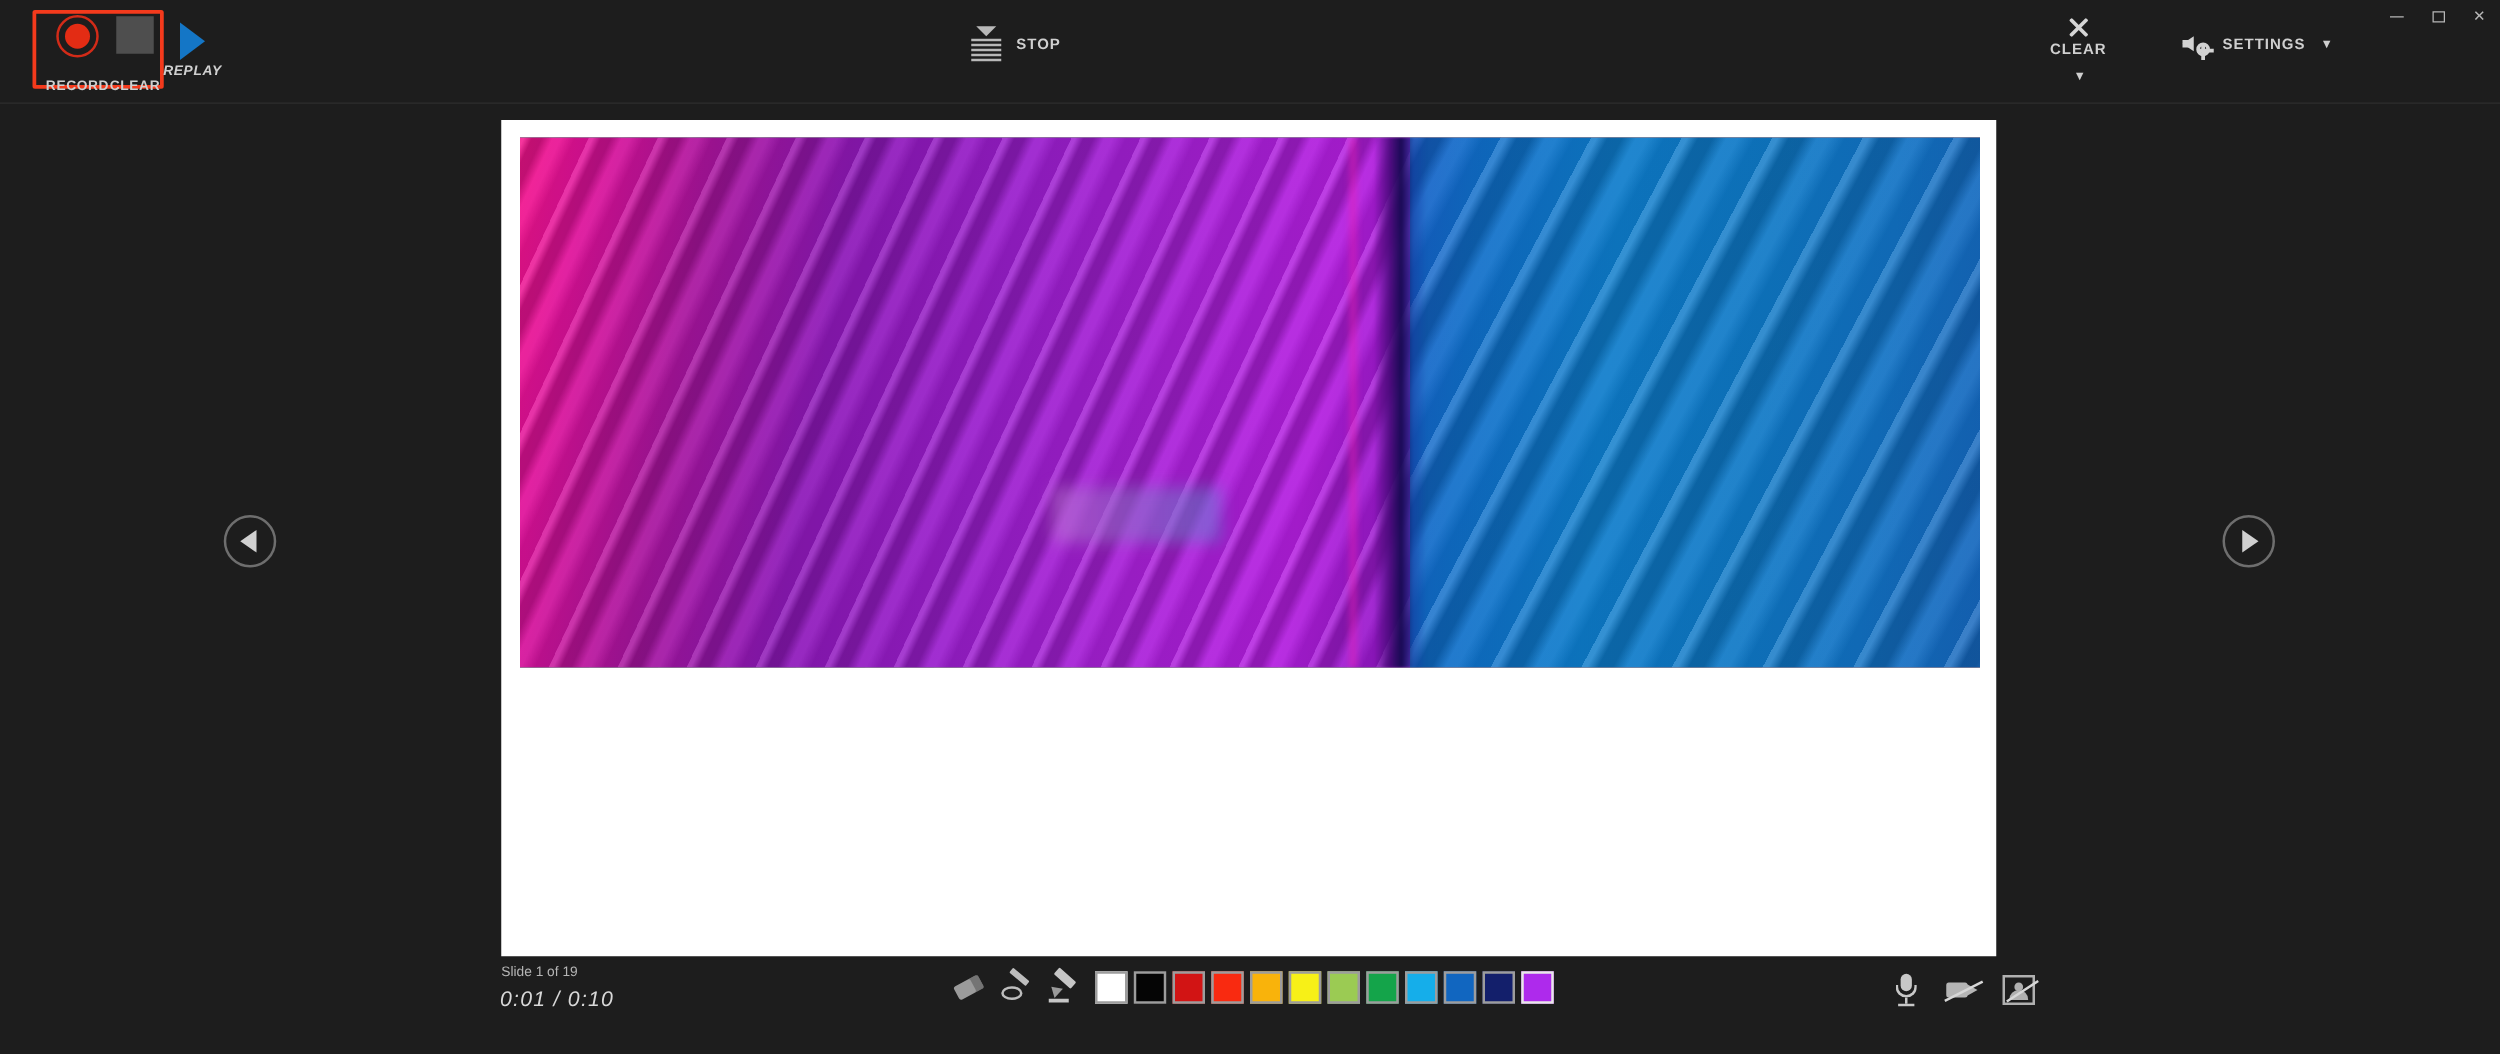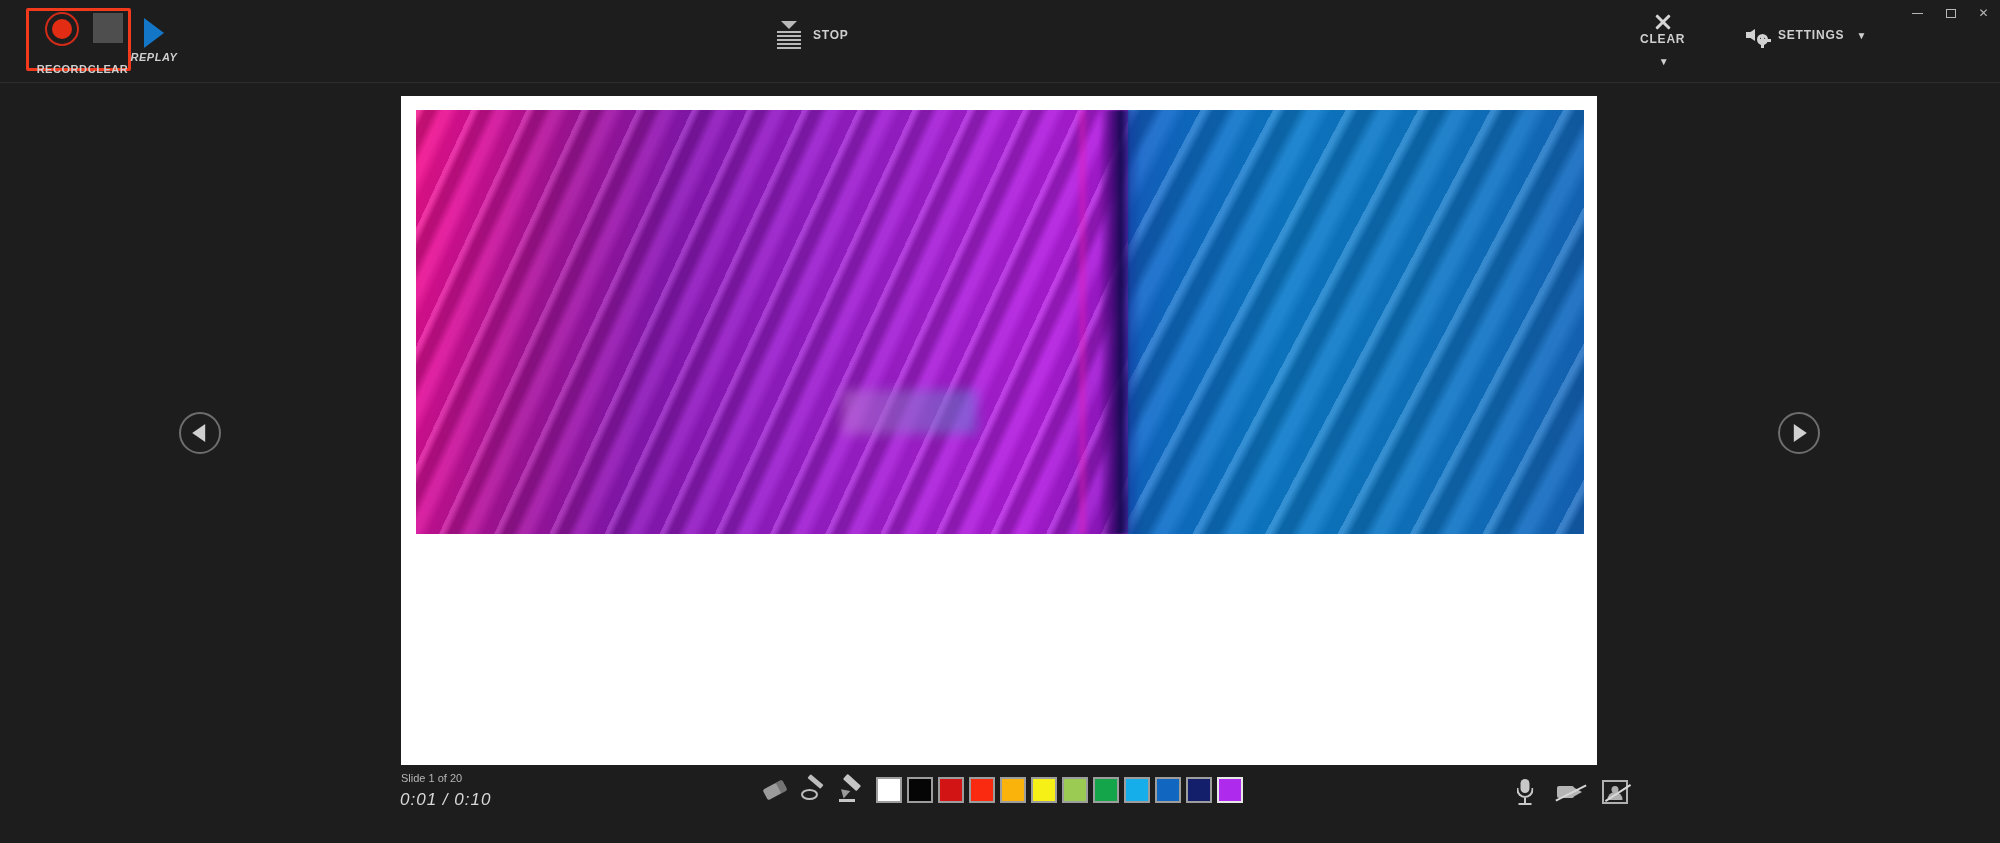--- a/index.html
+++ b/index.html
@@ -408,21 +408,21 @@
     </div>
   </div>
 
   <div class="navbtn" id="nav-prev">
     <span class="tri"></span>
   </div>
   <div class="navbtn" id="nav-next">
     <span class="tri"></span>
   </div>
 
-  <div id="slide-counter">Slide 1 of 20</div>
+  <div id="slide-counter">Slide 1 of 19</div>
   <div id="timer">0:01 / 0:10</div>
 
   <div id="toolbar">
     <div class="tool">
       <span class="ico-eraser"></span>
     </div>
     <div class="tool">
       <span class="ico-lasso">
         <span class="pen"></span>
           <span class="loop"></span>

